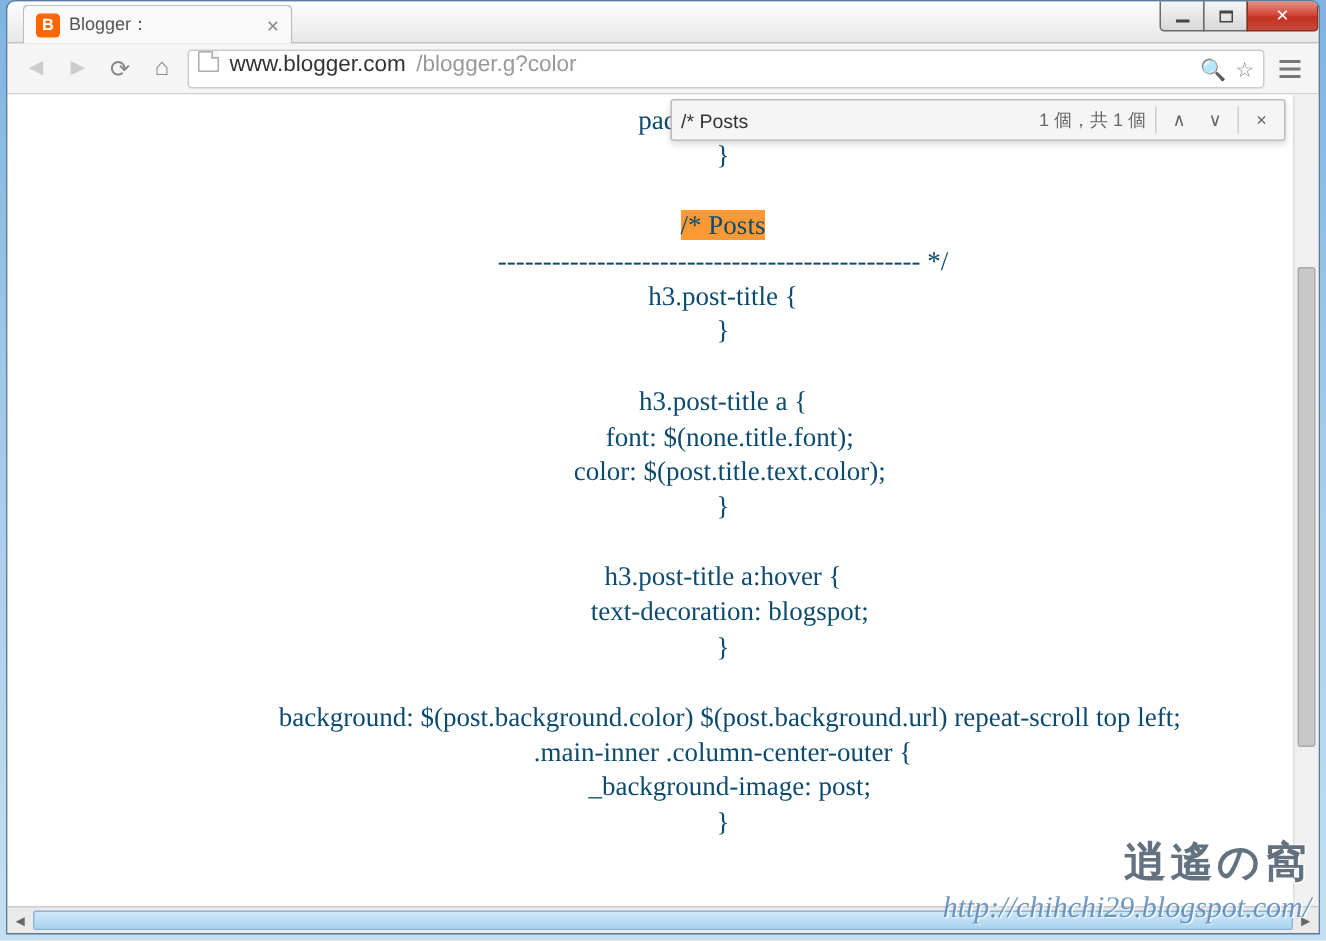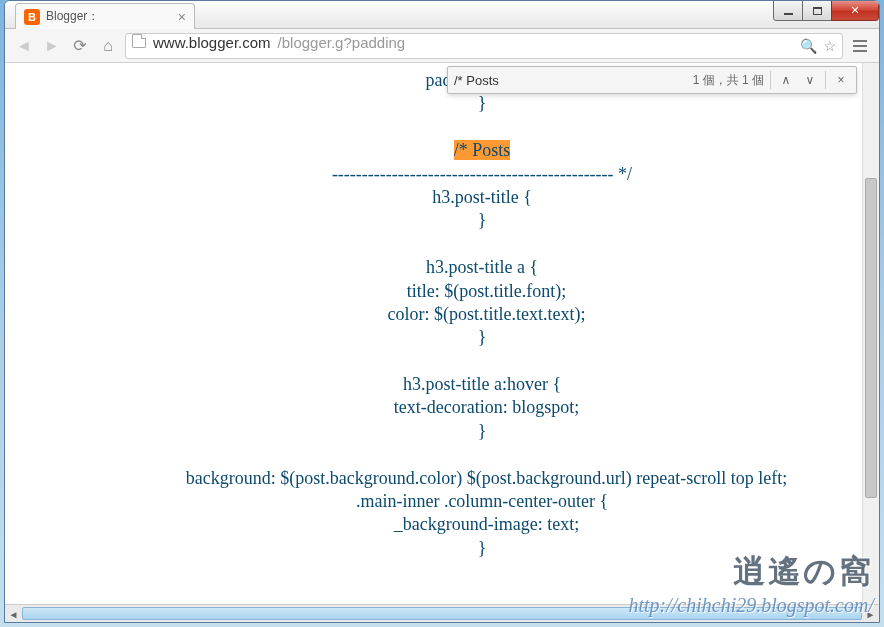--- a/index.html
+++ b/index.html
@@ -189,21 +189,21 @@
 .hscroll-arrow.r { right: 0; }
 .watermark {
   position: absolute;
   right: 10px; bottom: 10px;
   text-align: right;
   pointer-events: none;
   opacity: 0.85;
 }
 .wm-main {
   font-family: serif;
-  font-size: 32px;
+  font-size: 28px;
   color: #4a5a6a;
   text-shadow: 1px 1px 0 #fff, -1px -1px 0 #fff, 1px -1px 0 #fff, -1px 1px 0 #fff;
   letter-spacing: 3px;
   font-weight: bold;
 }
 .wm-url {
   font-family: Liberation Serif, serif;
   font-size: 20px;
   color: #5a88b8;
   font-style: italic;
@@ -235,21 +235,21 @@
   </div>
 
   <div class="toolbar">
     <div class="nav-btn disabled">◄</div>
     <div class="nav-btn disabled">►</div>
     <div class="nav-btn">⟳</div>
     <div class="nav-btn">⌂</div>
     <div class="omnibox">
       <div class="page-icon"></div>
       <span class="url-host">www.blogger.com</span>
-        <span class="url-path">/blogger.g?padding</span>
+        <span class="url-path">/blogger.g?color</span>
       <div class="omni-icons">
         <span>🔍</span>
         <span>☆</span>
       </div>
     </div>
     <div class="menu-btn">
         <span></span>
         <span></span>
         <span></span>
       </div>
@@ -270,31 +270,31 @@
     <div class="code-body">
       <div>  padding: 15px 0;</div>
       <div>}</div>
       <div>&nbsp;</div>
       <div><span class="hl">/* Posts</span></div>
       <div>----------------------------------------------- */</div>
       <div>h3.post-title {</div>
       <div>}</div>
       <div>&nbsp;</div>
       <div>h3.post-title a {</div>
-      <div>  title: $(post.title.font);</div>
-      <div>  color: $(post.title.text.text);</div>
+      <div>  font: $(none.title.font);</div>
+      <div>  color: $(post.title.text.color);</div>
       <div>}</div>
       <div>&nbsp;</div>
       <div>h3.post-title a:hover {</div>
       <div>  text-decoration: blogspot;</div>
       <div>}</div>
       <div>&nbsp;</div>
       <div>  background: $(post.background.color) $(post.background.url) repeat-scroll top left;</div>
       <div>.main-inner .column-center-outer {</div>
-      <div>  _background-image: text;</div>
+      <div>  _background-image: post;</div>
       <div>}</div>
     </div>
 
     <div class="vscroll">
       <div class="vscroll-thumb"></div>
     </div>
   </div>
 
   <div class="hscroll">
     <div class="hscroll-arrow l">◄</div>

